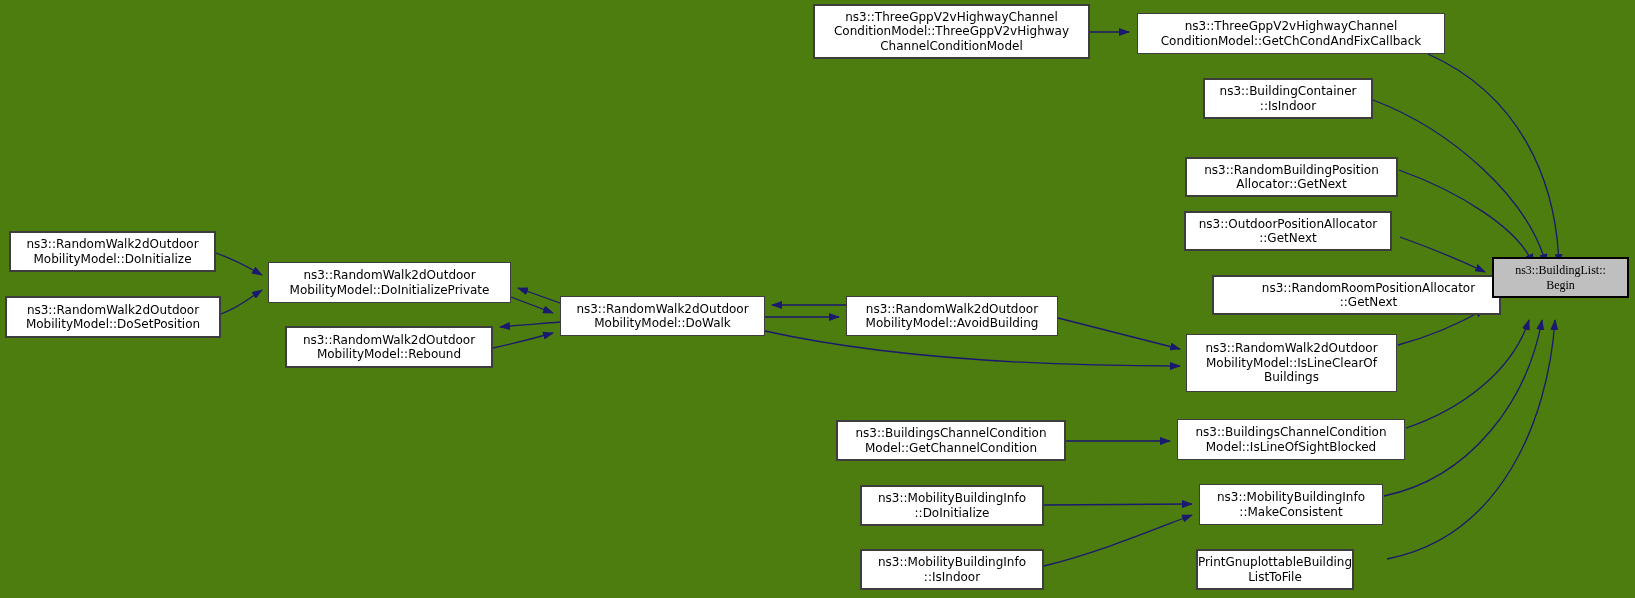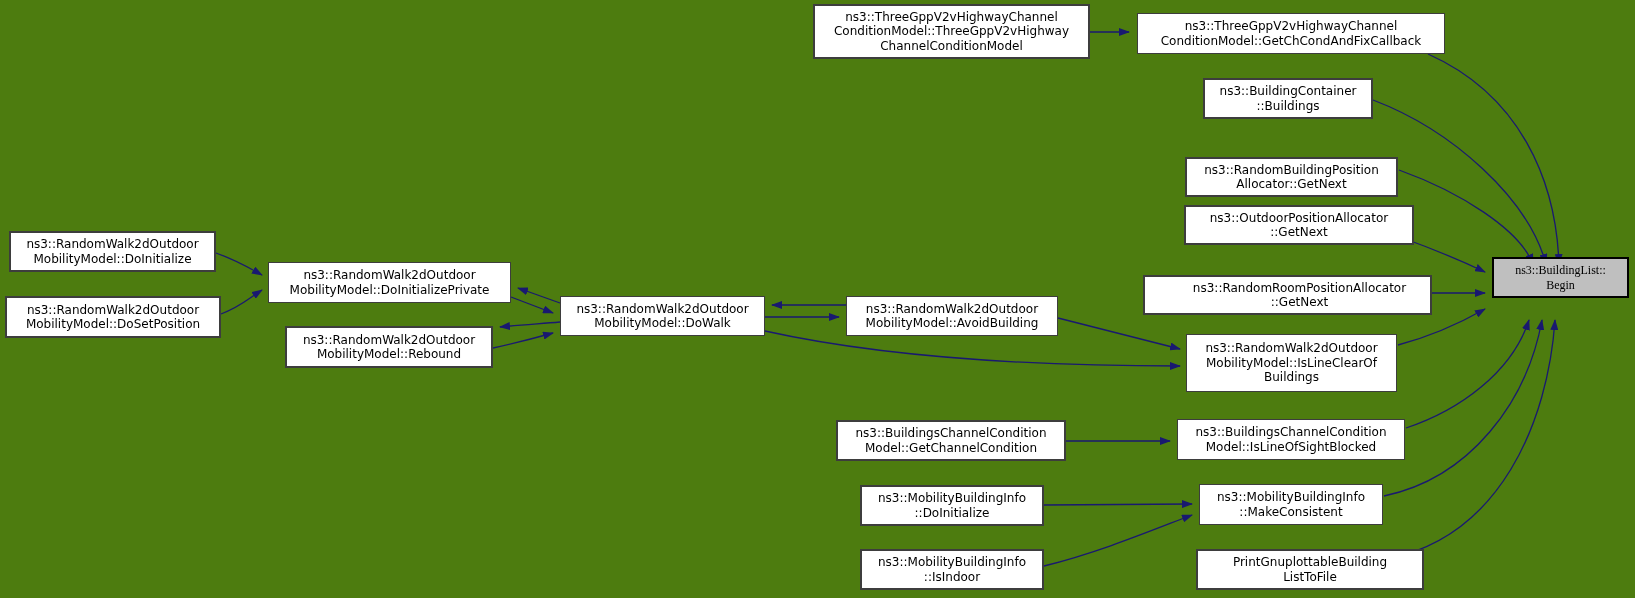--- a/index.html
+++ b/index.html
@@ -71,43 +71,43 @@
         <path d="M1044,566 C1100,552 1150,531 1192,515" class="edge" marker-end="url(#arrow)"></path>
       </g>
   </svg>
 
   <div class="node thick" style="left:813px;top:4px;width:277px;height:55px;">ns3::ThreeGppV2vHighwayChannel
 ConditionModel::ThreeGppV2vHighway
 ChannelConditionModel</div>
   <div class="node" style="left:1137px;top:13px;width:308px;height:41px;">ns3::ThreeGppV2vHighwayChannel
 ConditionModel::GetChCondAndFixCallback</div>
   <div class="node thick" style="left:1203px;top:78px;width:170px;height:41px;">ns3::BuildingContainer
-::Buildings</div>
+::IsIndoor</div>
   <div class="node thick" style="left:1185px;top:144px;width:213px;height:40px;margin-top:13px;">ns3::RandomBuildingPosition
 Allocator::GetNext</div>
-  <div class="node thick" style="left:1184px;top:205px;width:230px;height:40px;">ns3::OutdoorPositionAllocator
+  <div class="node thick" style="left:1184px;top:211px;width:208px;height:40px;">ns3::OutdoorPositionAllocator
 ::GetNext</div>
-  <div class="node thick" style="left:1143px;top:275px;width:289px;height:40px;padding-left:24px;">ns3::RandomRoomPositionAllocator
+  <div class="node thick" style="left:1212px;top:275px;width:289px;height:40px;padding-left:24px;">ns3::RandomRoomPositionAllocator
 ::GetNext</div>
   <div class="node focus" style="left:1492px;top:257px;width:137px;height:41px;font-family:Liberation Serif, serif;">ns3::BuildingList::
 Begin</div>
   <div class="node" style="left:1186px;top:334px;width:211px;height:58px;">ns3::RandomWalk2dOutdoor
 MobilityModel::IsLineClearOf
 Buildings</div>
   <div class="node" style="left:1177px;top:419px;width:228px;height:41px;">ns3::BuildingsChannelCondition
 Model::IsLineOfSightBlocked</div>
   <div class="node thick" style="left:836px;top:420px;width:230px;height:41px;">ns3::BuildingsChannelCondition
 Model::GetChannelCondition</div>
   <div class="node" style="left:1199px;top:484px;width:184px;height:41px;">ns3::MobilityBuildingInfo
 ::MakeConsistent</div>
   <div class="node thick" style="left:860px;top:485px;width:184px;height:41px;">ns3::MobilityBuildingInfo
 ::DoInitialize</div>
   <div class="node thick" style="left:860px;top:549px;width:184px;height:41px;">ns3::MobilityBuildingInfo
 ::IsIndoor</div>
-  <div class="node thick" style="left:1196px;top:549px;width:228px;height:41px;">PrintGnuplottableBuilding
+  <div class="node thick" style="left:1196px;top:549px;width:158px;height:41px;">PrintGnuplottableBuilding
 ListToFile</div>
   <div class="node thick" style="left:9px;top:231px;width:207px;height:41px;">ns3::RandomWalk2dOutdoor
 MobilityModel::DoInitialize</div>
   <div class="node thick" style="left:5px;top:296px;width:216px;height:42px;">ns3::RandomWalk2dOutdoor
 MobilityModel::DoSetPosition</div>
   <div class="node" style="left:268px;top:262px;width:243px;height:41px;">ns3::RandomWalk2dOutdoor
 MobilityModel::DoInitializePrivate</div>
   <div class="node thick" style="left:285px;top:326px;width:208px;height:42px;">ns3::RandomWalk2dOutdoor
 MobilityModel::Rebound</div>
   <div class="node" style="left:560px;top:296px;width:205px;height:40px;">ns3::RandomWalk2dOutdoor

